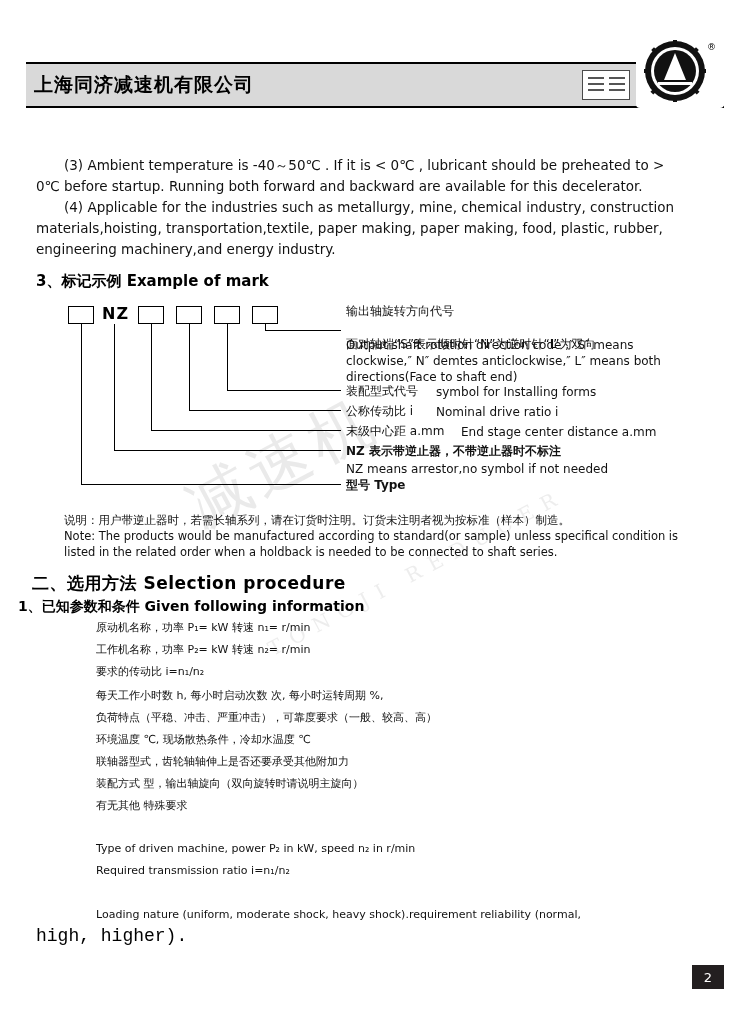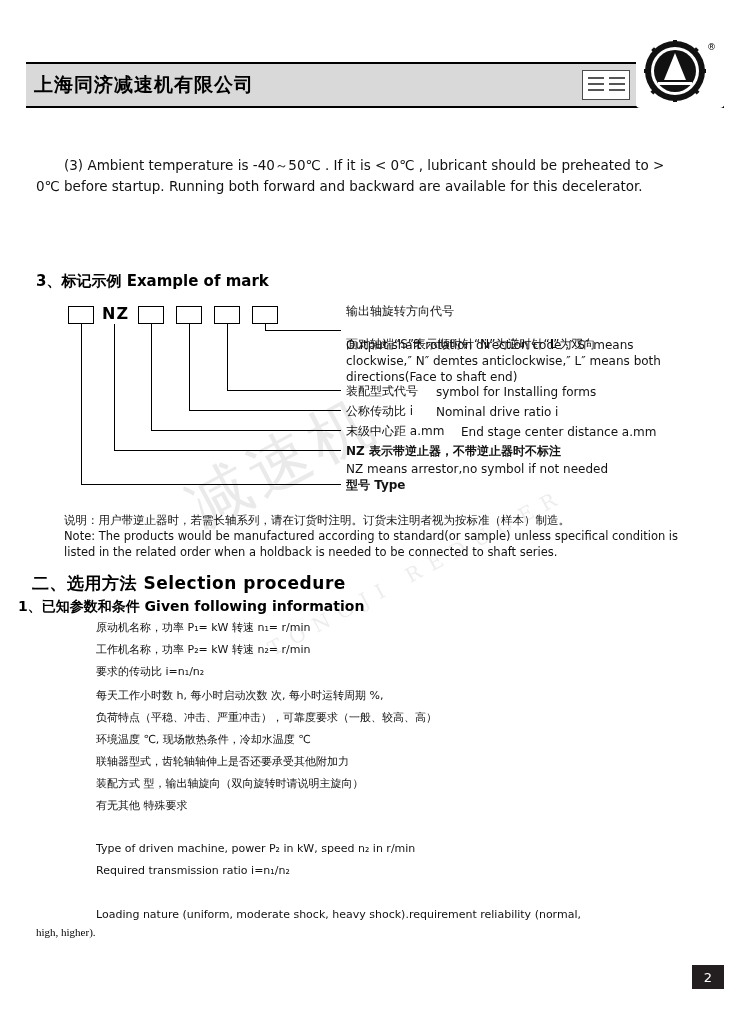--- a/index.html
+++ b/index.html
@@ -194,22 +194,22 @@
     font-family: "DejaVu Sans", sans-serif;
     color: #111;
     white-space: nowrap;
   }
   .item.wide { white-space: normal; width: 600px; }
 
   .tail {
     position: absolute;
     left: 36px;
     top: 926px;
-    font-size: 11px;
-    font-family: Liberation Serif, serif;
+    font-size: 18px;
+    font-family: Liberation Mono, monospace;
   }
 
   
   .page-num {
     position: absolute;
     right: 26px;
     bottom: 38px;
     width: 32px;
     height: 24px;
     background: #231f20;
@@ -292,20 +292,21 @@
         <rect x="8" y="8" width="4" height="5" transform="rotate(-45 10 10)"></rect>
         <rect x="50" y="8" width="4" height="5" transform="rotate(45 52 10)"></rect>
         <rect x="8" y="49" width="4" height="5" transform="rotate(45 10 51)"></rect>
         <rect x="50" y="49" width="4" height="5" transform="rotate(-45 52 51)"></rect>
       </g>
     </svg>
     <div class="reg-mark">®</div>
   </div>
 
   <div class="para p3">(3) Ambient temperature is -40～50℃ . If it is &lt; 0℃ , lubricant should be preheated to &gt; 0℃ before startup. Running both forward and backward are available for this decelerator.</div>
+  <div class="para p4">(4) Applicable for the industries such as metallurgy, mine, chemical industry, construction materials,hoisting, transportation,textile, paper making, paper making, food, plastic, rubber, engineering machinery,and energy industry.</div>
 
   <div class="sec-title sec-mark">3、标记示例 Example of mark</div>
 
   <div class="mark-area">
 
     <div class="mk-box" style="left:32px;"></div>
     <div class="mk-nz">NZ</div>
     <div class="mk-box" style="left:102px;"></div>
     <div class="mk-box" style="left:140px;"></div>
     <div class="mk-box" style="left:178px;"></div>

